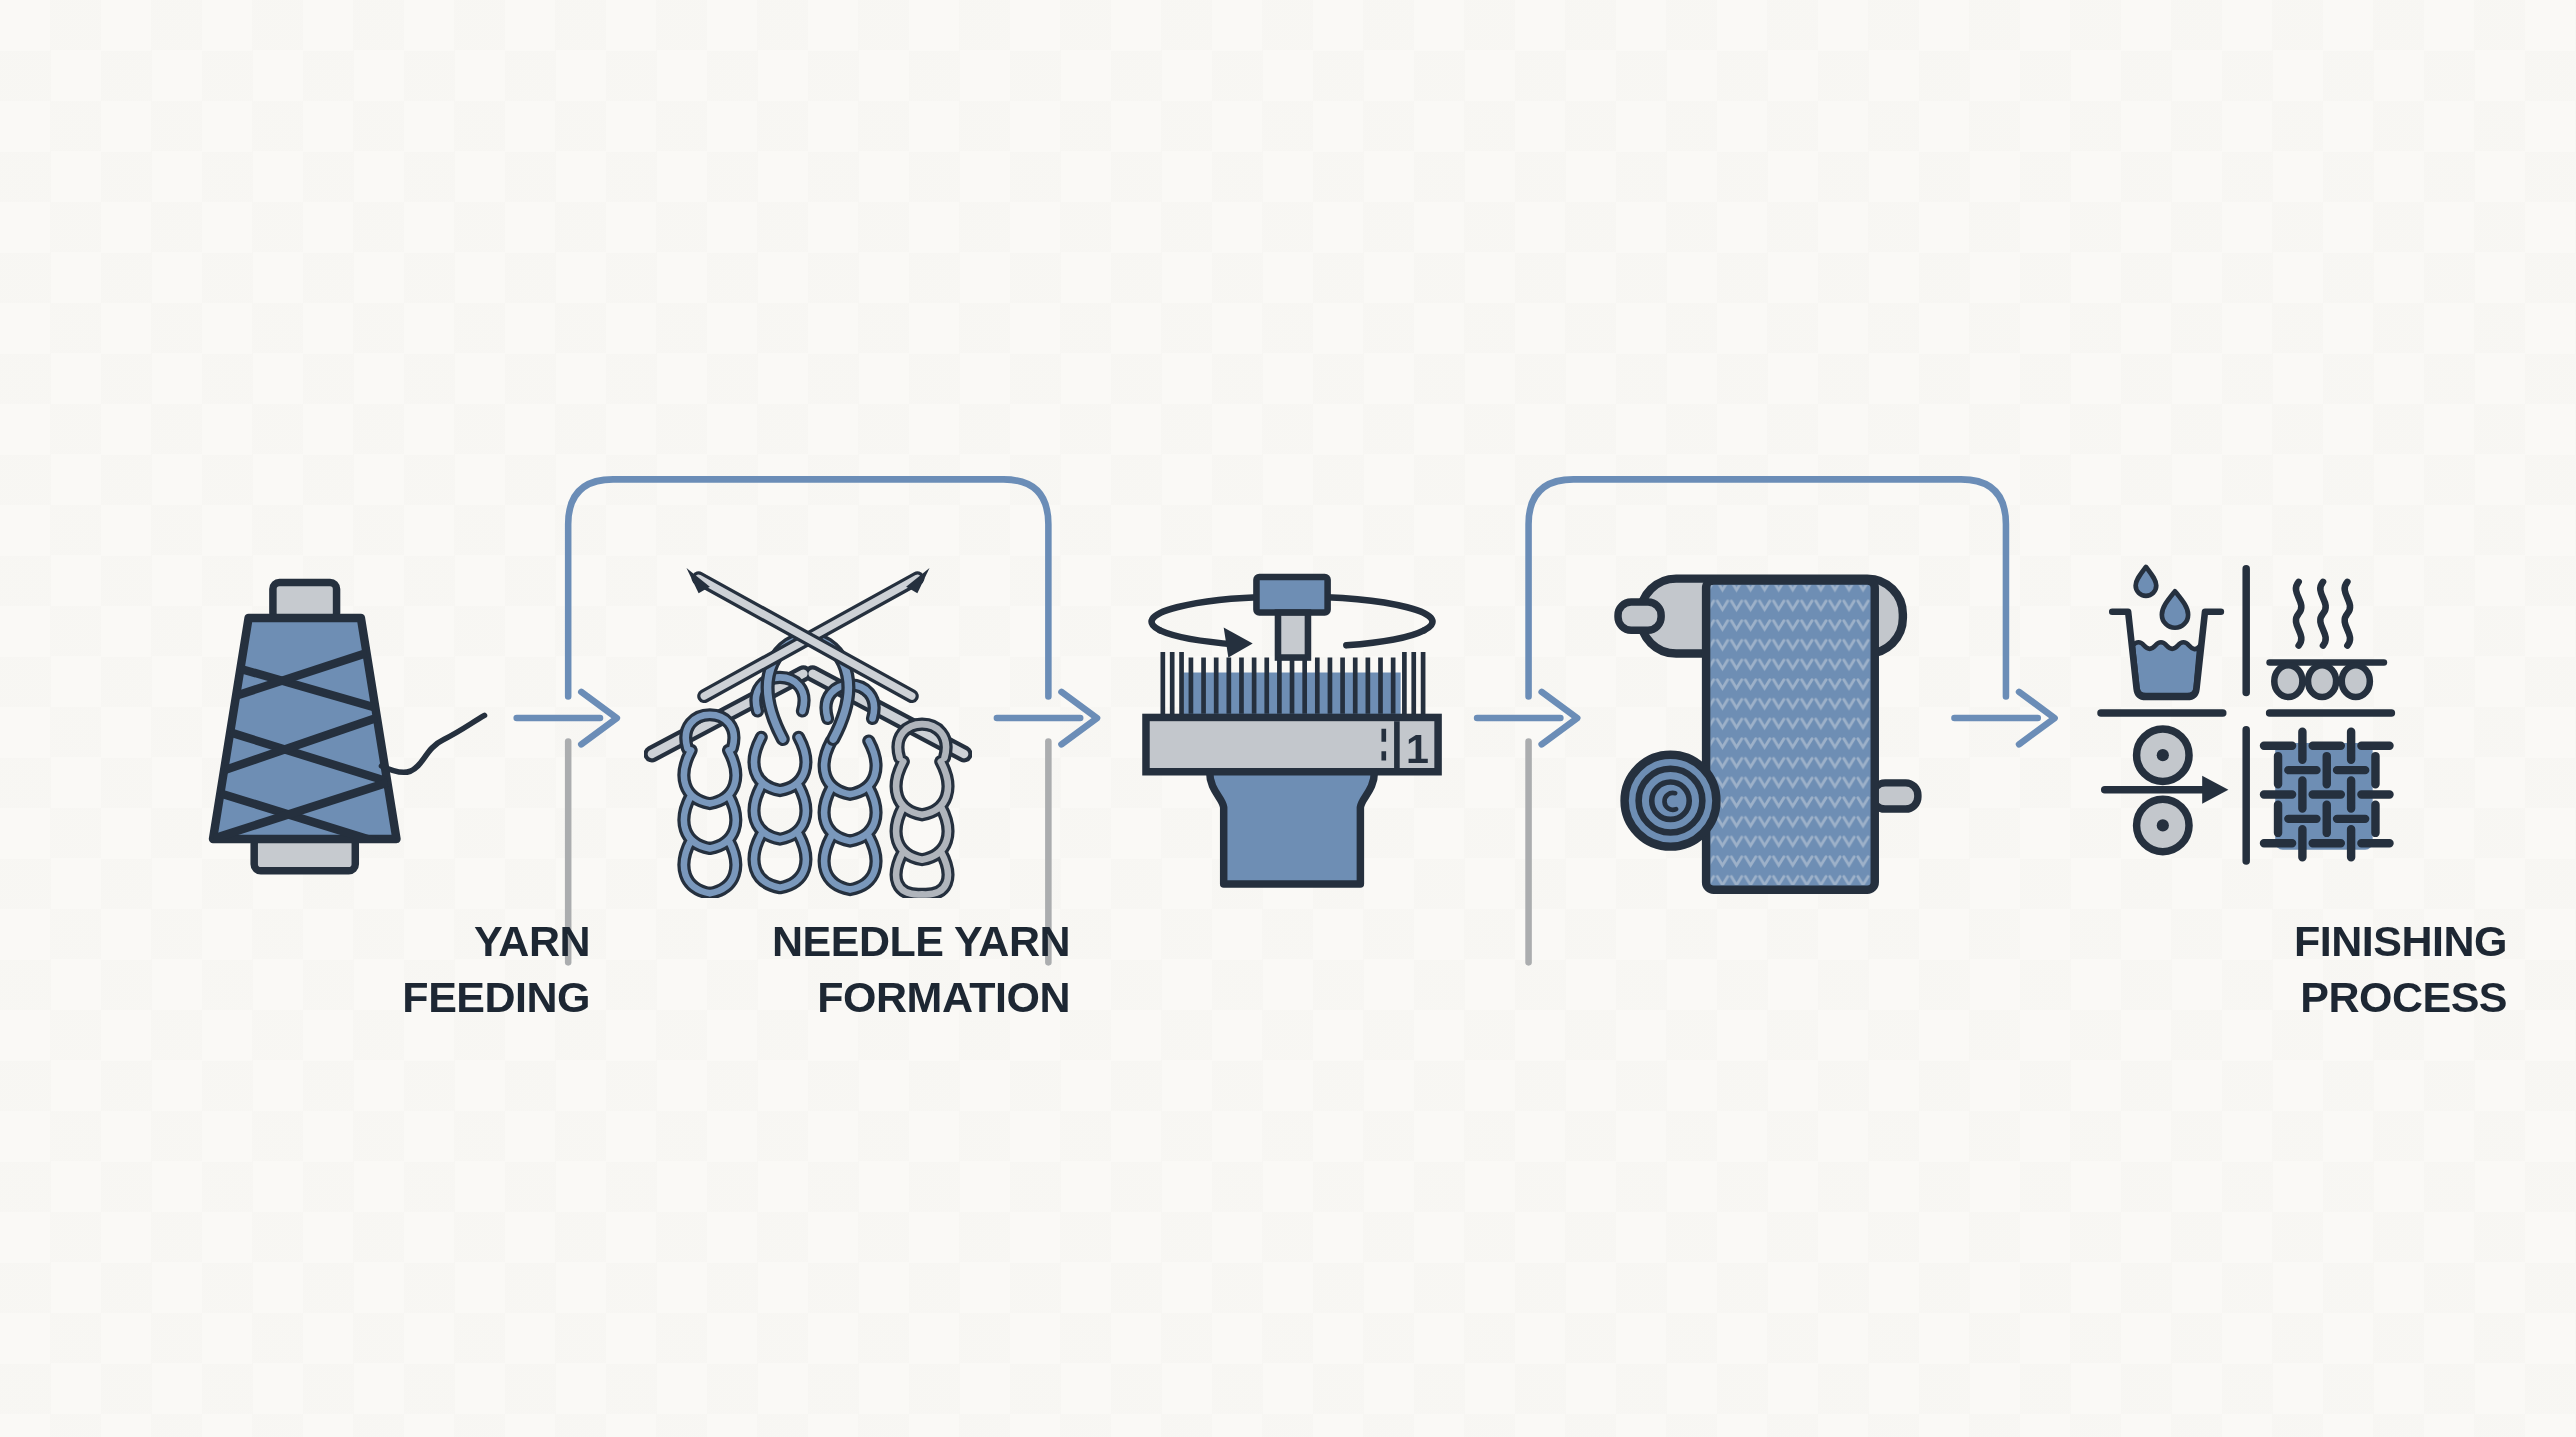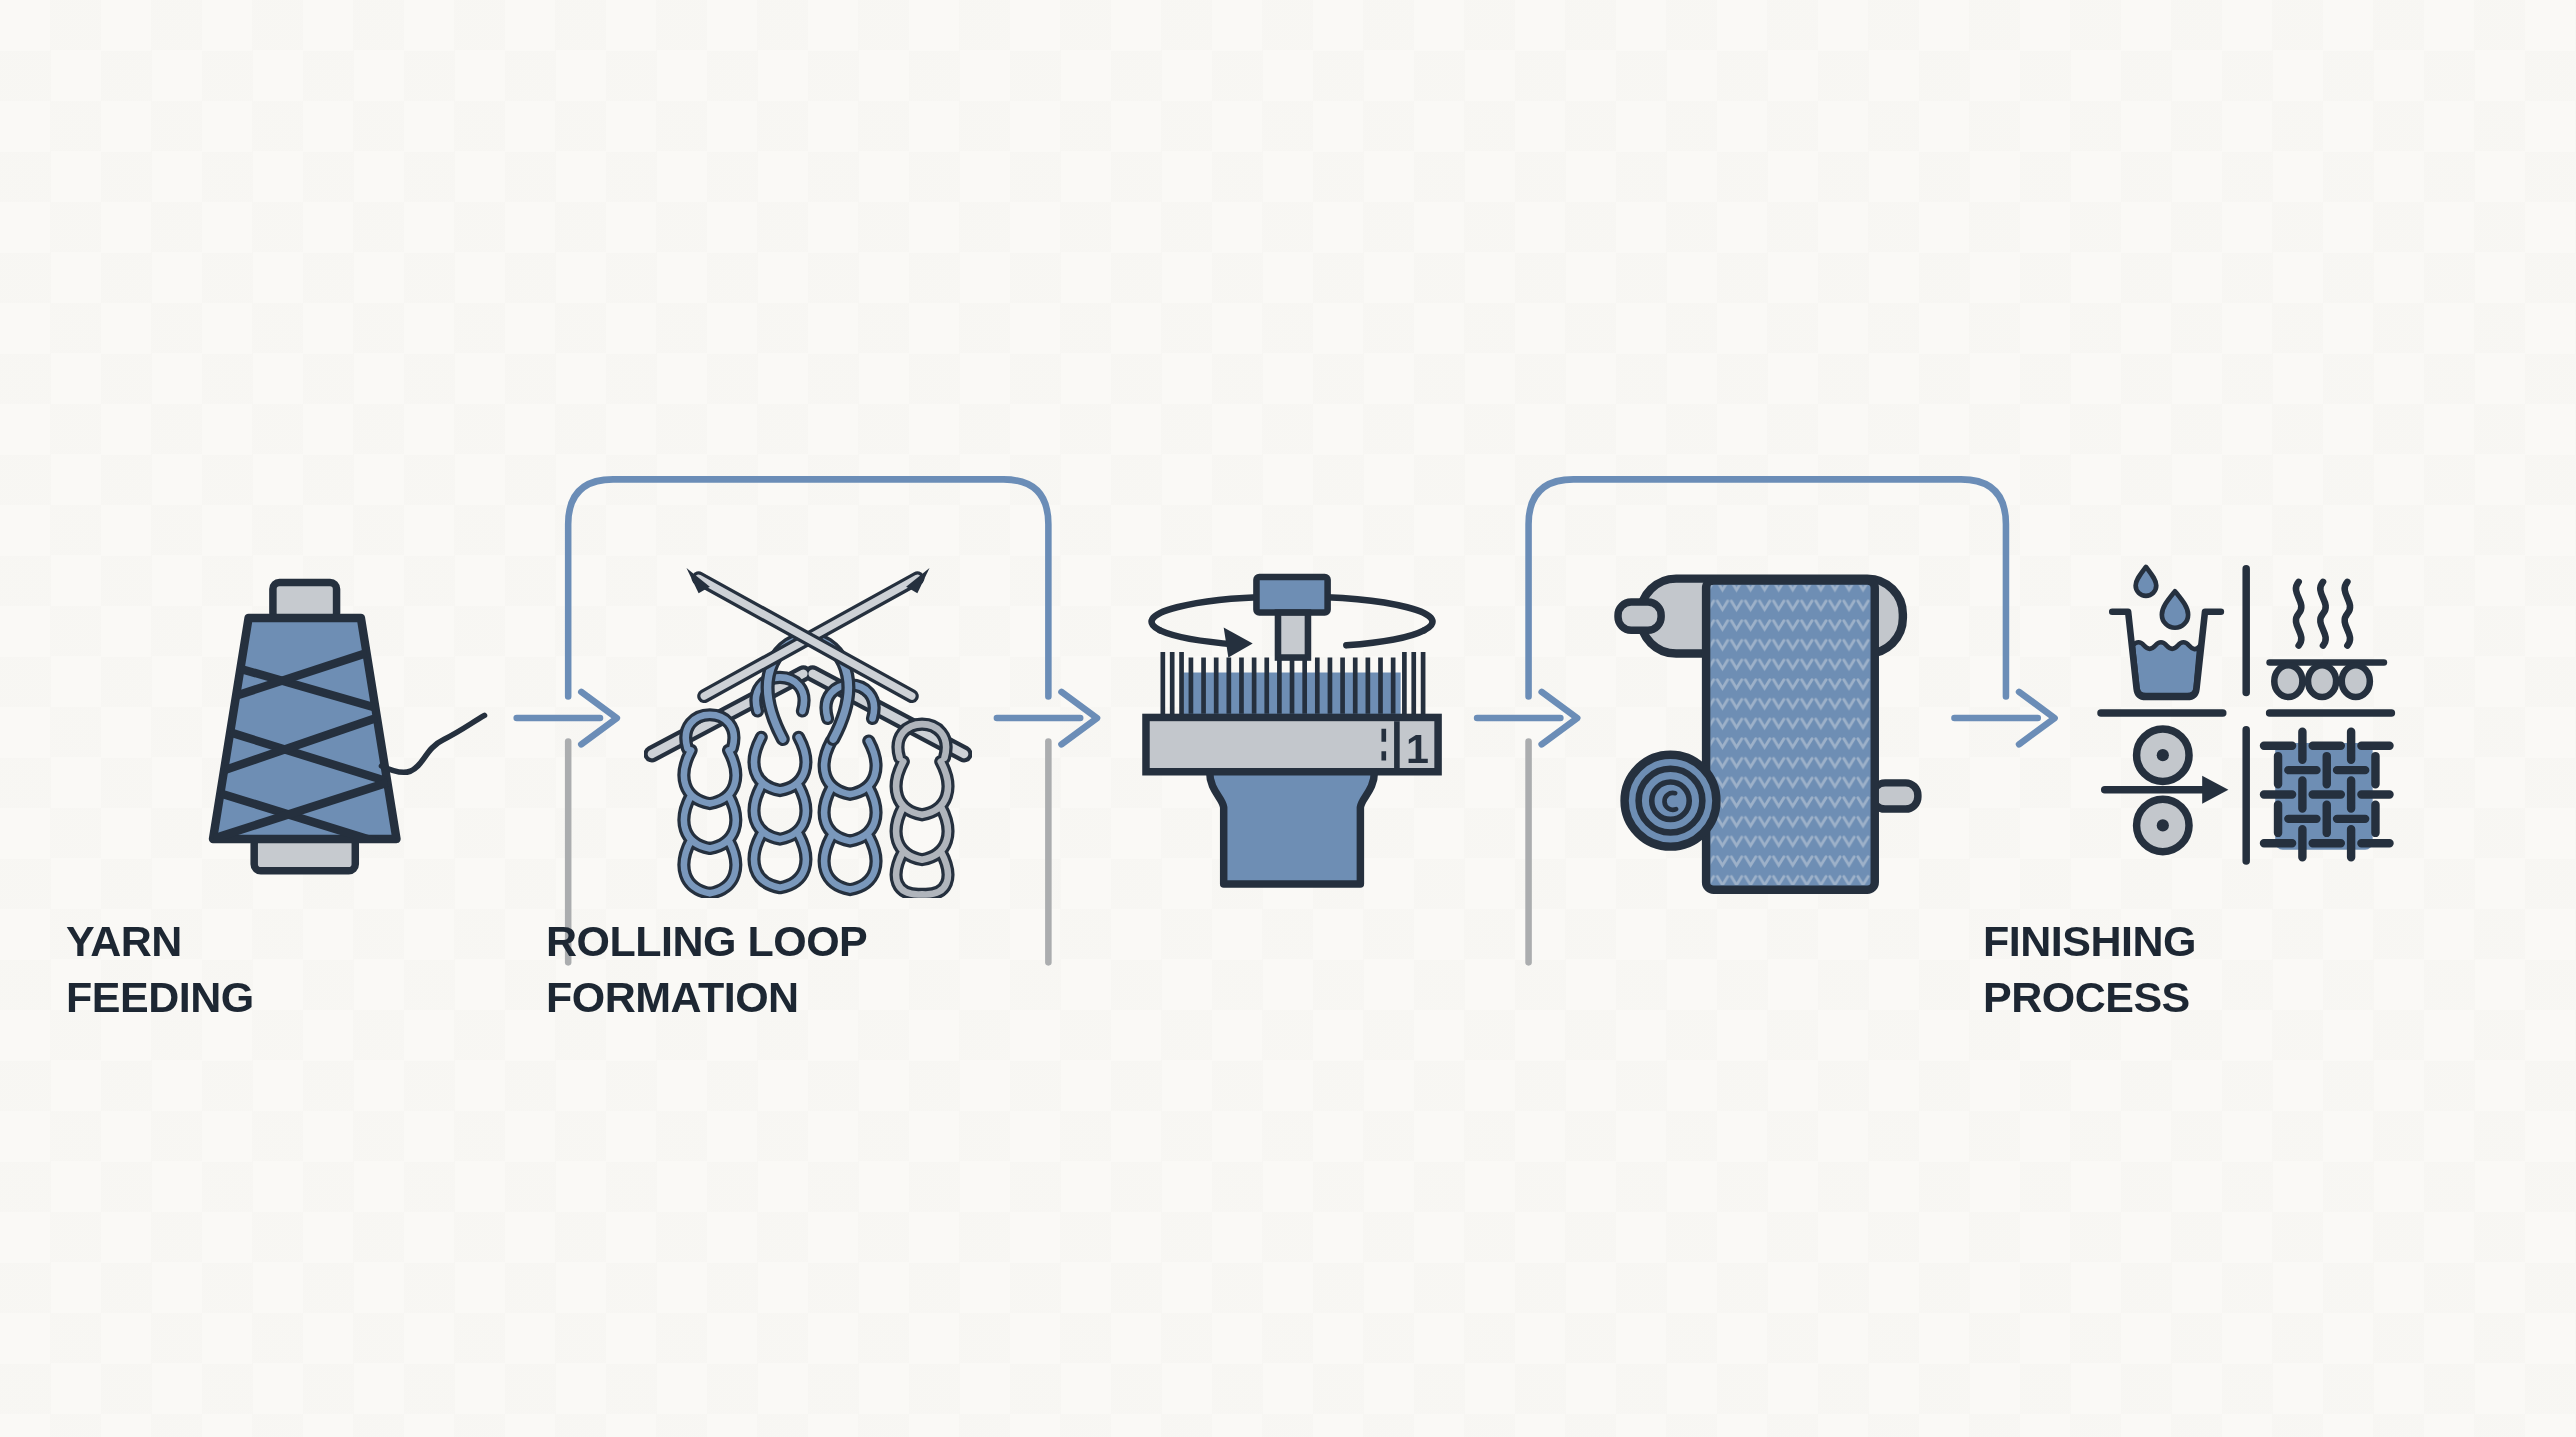--- a/index.html
+++ b/index.html
@@ -12,21 +12,21 @@
     position:relative;width:2576px;height:1438px;
     background:
       conic-gradient(rgba(120,120,110,0.02) 90deg, transparent 90deg 180deg,
                      rgba(120,120,110,0.02) 180deg 270deg, transparent 270deg);
     background-size:101px 101px;
   }
   svg{position:absolute;display:block;}
   .connectors{left:0;top:0;}
   .label{
     position:absolute;top:913px;width:524px;
-    text-align:left;white-space:pre-line;
+    text-align:right;white-space:pre-line;
     font-weight:bold;font-size:43px;line-height:56px;
     letter-spacing:-0.5px;color:#1D2733;
   }
 </style>
 </head>
 <body>
 
 <div class="canvas">
 
   <svg class="connectors" width="2576" height="1438" viewBox="0 0 2752 1536">
@@ -116,21 +116,21 @@
 
     <g stroke-linecap="round">
       <path d="M 64,152 L 292,26" fill="none" stroke="#25303E" stroke-width="15"></path>
       <path d="M 64,152 L 292,26" fill="none" stroke="#CDD1D6" stroke-width="8"></path>
       <path d="M 280,35 L 305,15 L 292,42 Z" fill="#25303E"></path>
       <path d="M 286,152 L 58,26" fill="none" stroke="#25303E" stroke-width="15"></path>
       <path d="M 286,152 L 58,26" fill="none" stroke="#CDD1D6" stroke-width="8"></path>
       <path d="M 70,35 L 45,15 L 58,42 Z" fill="#25303E"></path>
     </g>
   </svg>
-  <div class="label" style="left:546px">ROLLING LOOP
+  <div class="label" style="left:546px">NEEDLE YARN
 FORMATION</div>
 
   <svg style="left:1131px;top:560px" width="323" height="328" viewBox="0 0 345 350">
     <g fill="none" stroke="#25303E" stroke-width="7" stroke-linecap="round">
       <path d="M 31,75 A 150 27 0 1 1 313,75"></path>
       <path d="M 31,75 A 150 27 0 0 0 112,90"></path>
       <path d="M 230,91 A 150 27 0 0 0 313,75"></path>
       <path d="M 130,89 L 99,72 L 104,104 Z" fill="#25303E" stroke="none"></path>
     </g>
     <rect x="134" y="18" width="76" height="38" rx="3" fill="#6E8EB4" stroke="#25303E" stroke-width="7"></rect>

